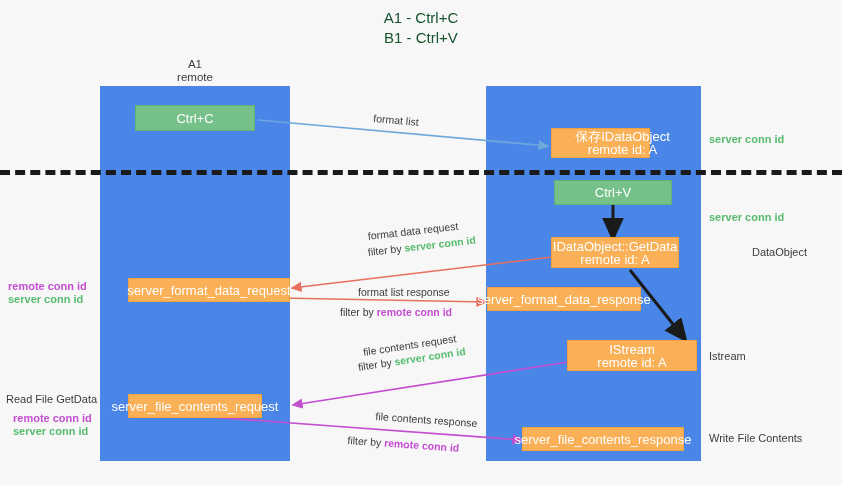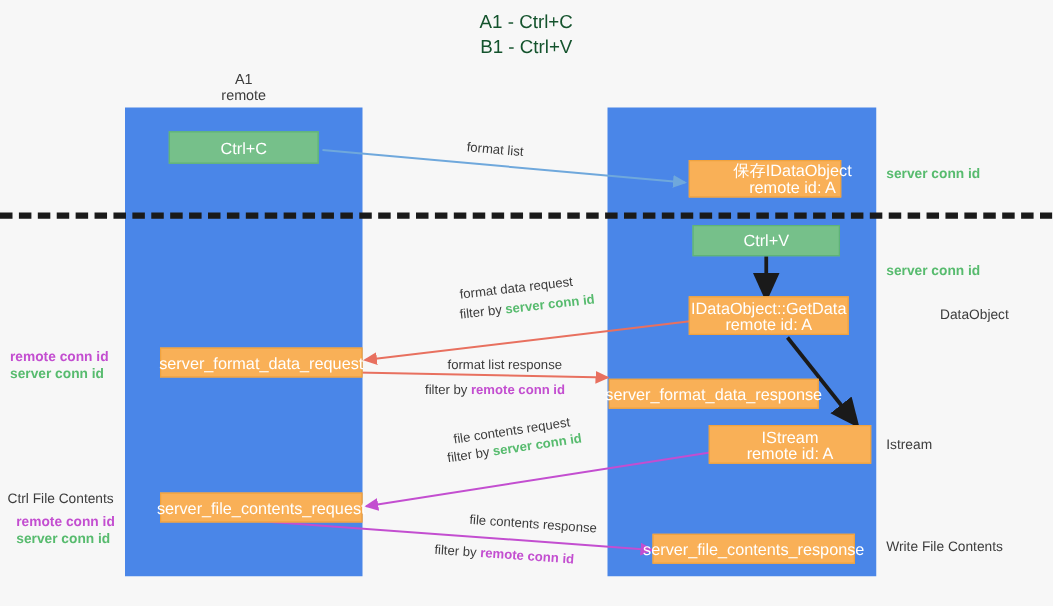--- a/index.html
+++ b/index.html
@@ -127,21 +127,21 @@
 
     <path d="M128,411 L522,440" stroke="#c34ed0" stroke-width="1.6" fill="none" marker-end="url(#ar-mag)"></path>
   </svg>
 
   <div class="dash-line"></div>
 
   <div class="box green" style="left:135px; top:105px; width:120px; height:26px;">
     <span>Ctrl+C</span>
   </div>
 
-  <div class="box orange" style="left:551px; top:128px; width:122px; height:30px;padding-left:44px;">
+  <div class="box orange" style="left:551px; top:128px; width:99px; height:30px;padding-left:44px;">
     <span>保存IDataObject</span>
     <span>remote id: A</span>
   </div>
 
   <div class="box green" style="left:554px; top:180px; width:118px; height:25px;">
     <span>Ctrl+V</span>
   </div>
 
   <div class="box orange" style="left:551px; top:237px; width:128px; height:31px;">
     <span>IDataObject::GetData</span>
@@ -150,42 +150,42 @@
 
   <div class="box orange" style="left:567px; top:340px; width:130px; height:31px;">
     <span>IStream</span>
     <span>remote id: A</span>
   </div>
 
   <div class="box orange" style="left:128px; top:278px; width:162px; height:24px;">
     <span>server_format_data_request</span>
   </div>
 
-  <div class="box orange" style="left:487px; top:303px; width:168px; height:24px;">
+  <div class="box orange" style="left:487px; top:287px; width:154px; height:24px;">
     <span>server_format_data_response</span>
   </div>
 
-  <div class="box orange" style="left:128px; top:394px; width:162px; height:24px;">
+  <div class="box orange" style="left:128px; top:394px; width:134px; height:24px;">
     <span>server_file_contents_request</span>
   </div>
 
   <div class="box orange" style="left:522px; top:427px; width:162px; height:24px;align-items:center;">
     <span>server_file_contents_response</span>
   </div>
 
   <div class="side-label green-txt" style="left:709px; top:132px;">server conn id</div>
   <div class="side-label green-txt" style="left:709px; top:210px;">server conn id</div>
   <div class="side-label" style="left:709px; top:245px;padding-left:43px;">DataObject</div>
   <div class="side-label" style="left:709px; top:349px;">Istream</div>
   <div class="side-label" style="left:709px; top:431px;">Write File Contents</div>
 
   <div class="side-label purple-txt" style="left:8px; top:279px;">remote conn id</div>
   <div class="side-label green-txt" style="left:8px; top:292px;">server conn id</div>
 
-  <div class="side-label" style="left:6px; top:392px;">Ctrl File Contents</div>
+  <div class="side-label" style="left:6px; top:392px;">Read File GetData</div>
   <div class="side-label purple-txt" style="left:13px; top:411px;">remote conn id</div>
   <div class="side-label green-txt" style="left:13px; top:424px;">server conn id</div>
 
   <div class="edge-label" style="left:374px; top:111px; transform: rotate(5deg);">format list</div>
 
   <div class="edge-label" style="left:367px; top:229px; transform: rotate(-6.5deg);">format data request</div>
   <div class="edge-label" style="left:367px; top:245px; transform: rotate(-6.5deg);"><span>filter by </span><span class="green-txt">server conn id</span></div>
 
   <div class="edge-label" style="left:358px; top:285px;">format list response</div>
   <div class="edge-label" style="left:340px; top:305px;"><span>filter by </span><span class="purple-txt">remote conn id</span></div>

